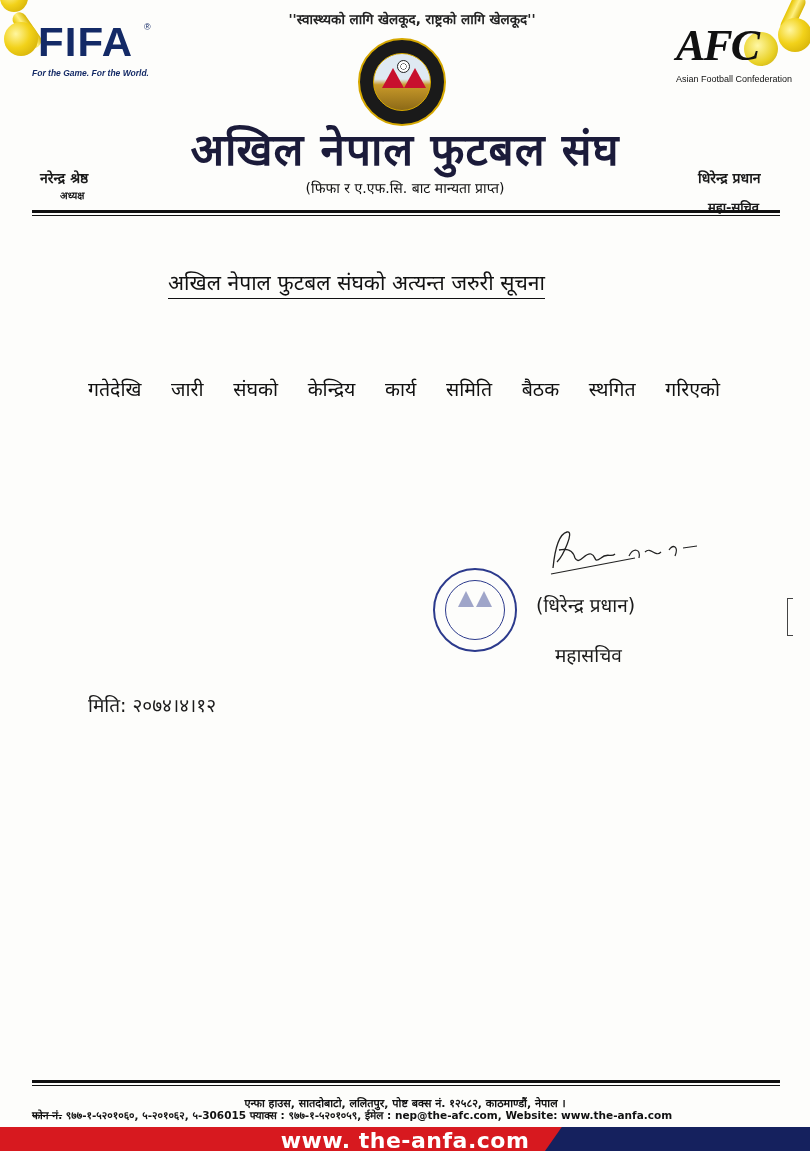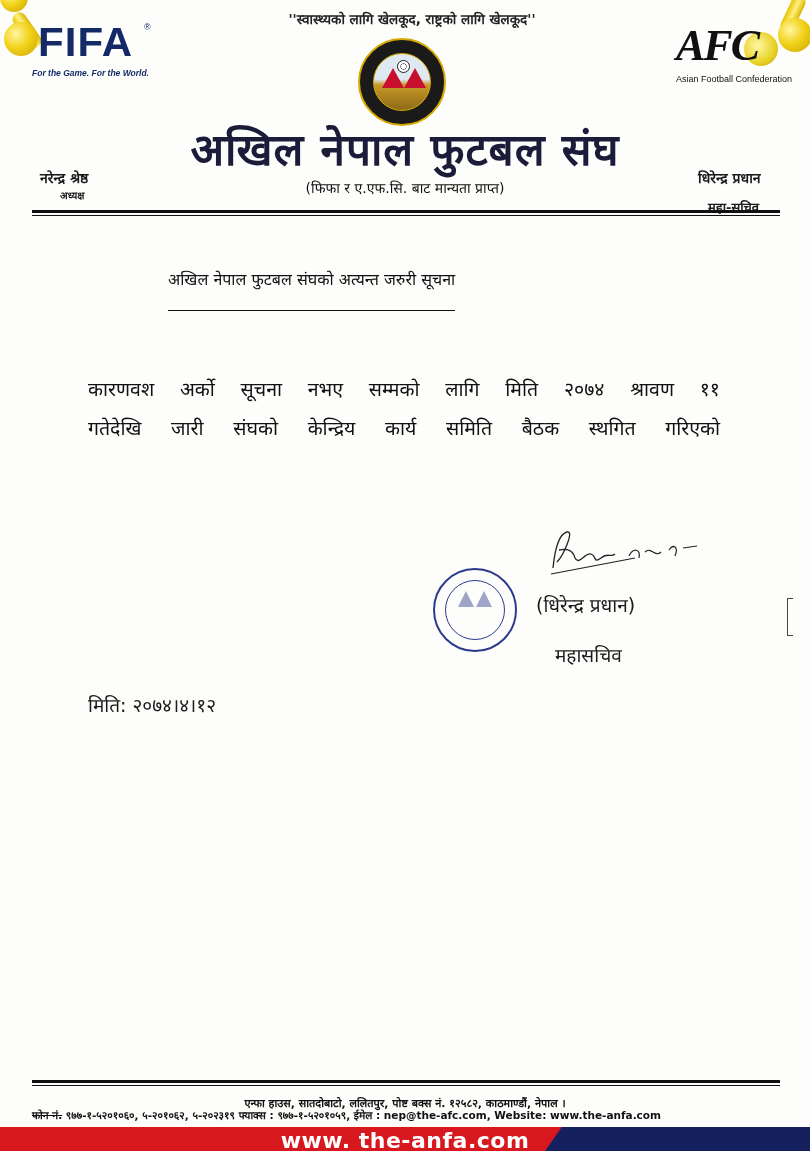--- a/index.html
+++ b/index.html
@@ -48,22 +48,22 @@
 
     .left-name { left: 40px; top: 168px; font-size: 14px; font-weight: bold; }
     .left-role { left: 60px; top: 188px; font-size: 10px; font-weight: bold; }
     .right-name { left: 698px; top: 168px; font-size: 14px; font-weight: bold; }
     .right-role { left: 708px; top: 198px; font-size: 13px; font-weight: bold; }
 
     .rule-thick { position: absolute; height: 3px; background: #111; }
     .rule-thin { position: absolute; height: 1px; background: #111; }
 
     
-    .notice-title { left: 168px; top: 268px; font-size: 16px; color: #111; white-space: nowrap;
-      border-bottom: 1.5px solid #111; padding-bottom: 20px; }
+    .notice-title { left: 168px; top: 268px; font-size: 21px; color: #111; white-space: nowrap;
+      border-bottom: 1.5px solid #111; padding-bottom: 2px; }
 
     
     .body-text { left: 88px; top: 370px; width: 632px; font-size: 19.5px; line-height: 39px; color: #111; text-align: justify; text-align-last: left; }
     .body-line { display: block; text-align: justify; text-align-last: justify; white-space: nowrap; }
     .body-line.last { text-align-last: left; }
 
     
     .signature { left: 545px; top: 528px; width: 160px; height: 50px; }
     .seal { left: 433px; top: 568px; width: 84px; height: 84px; border-radius: 50%; border: 2px solid #2c3a8c; }
     .seal-inner { position: absolute; left: 10px; top: 10px; width: 60px; height: 60px; border-radius: 50%; border: 1.5px solid #2c3a8c; }
@@ -117,21 +117,20 @@
 <div class="abs left-role">अध्यक्ष</div>
 <div class="abs right-name">धिरेन्द्र प्रधान</div>
 <div class="abs right-role">महा-सचिव</div>
 
 <div class="rule-thick" style="left:32px; top:210px; width:748px;"></div>
 <div class="rule-thin" style="left:32px; top:215px; width:748px;"></div>
 
 <div class="abs notice-title">अखिल नेपाल फुटबल संघको अत्यन्त जरुरी सूचना</div>
 
 <div class="abs body-text">
-  <span class="body-line">कारणवश अर्को सूचना नभए सम्मको लागि मिति २०७४ श्रावण ११</span>
   <span class="body-line">गतेदेखि जारी संघको केन्द्रिय कार्य समिति बैठक स्थगित गरिएको</span>
 </div>
 
 <svg class="abs signature" viewBox="0 0 160 50">
   <path d="M8 40 C 10 20, 14 6, 22 4 C 30 2, 18 28, 12 34 M 14 22 C 22 20, 28 22, 30 30 C 34 38, 40 24, 46 26 C 52 28, 48 36, 56 30 C 62 24, 66 30, 70 26" fill="none" stroke="#222" stroke-width="1.3"></path>
   <path d="M6 46 L 90 30" fill="none" stroke="#222" stroke-width="1.1"></path>
   <path d="M 84 28 C 88 20, 96 20, 94 30 M 100 24 C 106 18, 110 30, 116 24 M 124 22 C 128 16, 134 18, 130 28 M 138 20 L 152 18" fill="none" stroke="#222" stroke-width="1.2"></path>
 </svg>
 <div class="abs seal">
   <div class="seal-inner">
@@ -145,18 +144,18 @@
 
 <div class="abs date-line">
   <span>मिति:</span>
   <span>२०७४।४।१२</span>
 </div>
 
 <div class="rule-thick" style="left:32px; top:1080px; width:748px;"></div>
 <div class="rule-thin" style="left:32px; top:1085px; width:748px;"></div>
 <div class="abs footer-addr">एन्फा हाउस, सातदोबाटो, ललितपुर, पोष्ट बक्स नं. १२५८२, काठमाण्डौं, नेपाल ।</div>
 <div class="abs footer-contact">
-  <span class="footer-strike">फोन नं.</span><span> ९७७-१-५२०१०६०, ५-२०१०६२, ५-२०२३१९ फ्याक्स : ९७७-१-५२०१०५९, ईमेल : nep@the-afc.com, Website: www.the-anfa.com</span>
+  <span class="footer-strike">फोन नं.</span><span> ९७७-१-५२०१०६०, ५-२०१०६२, ५-306015 फ्याक्स : ९७७-१-५२०१०५९, ईमेल : nep@the-afc.com, Website: www.the-anfa.com</span>
 </div>
 <div class="abs footer-band">
   <div class="footer-band-blue"></div>
   <div class="footer-url">www. the-anfa.com</div>
 </div>
 
 </body></html>

